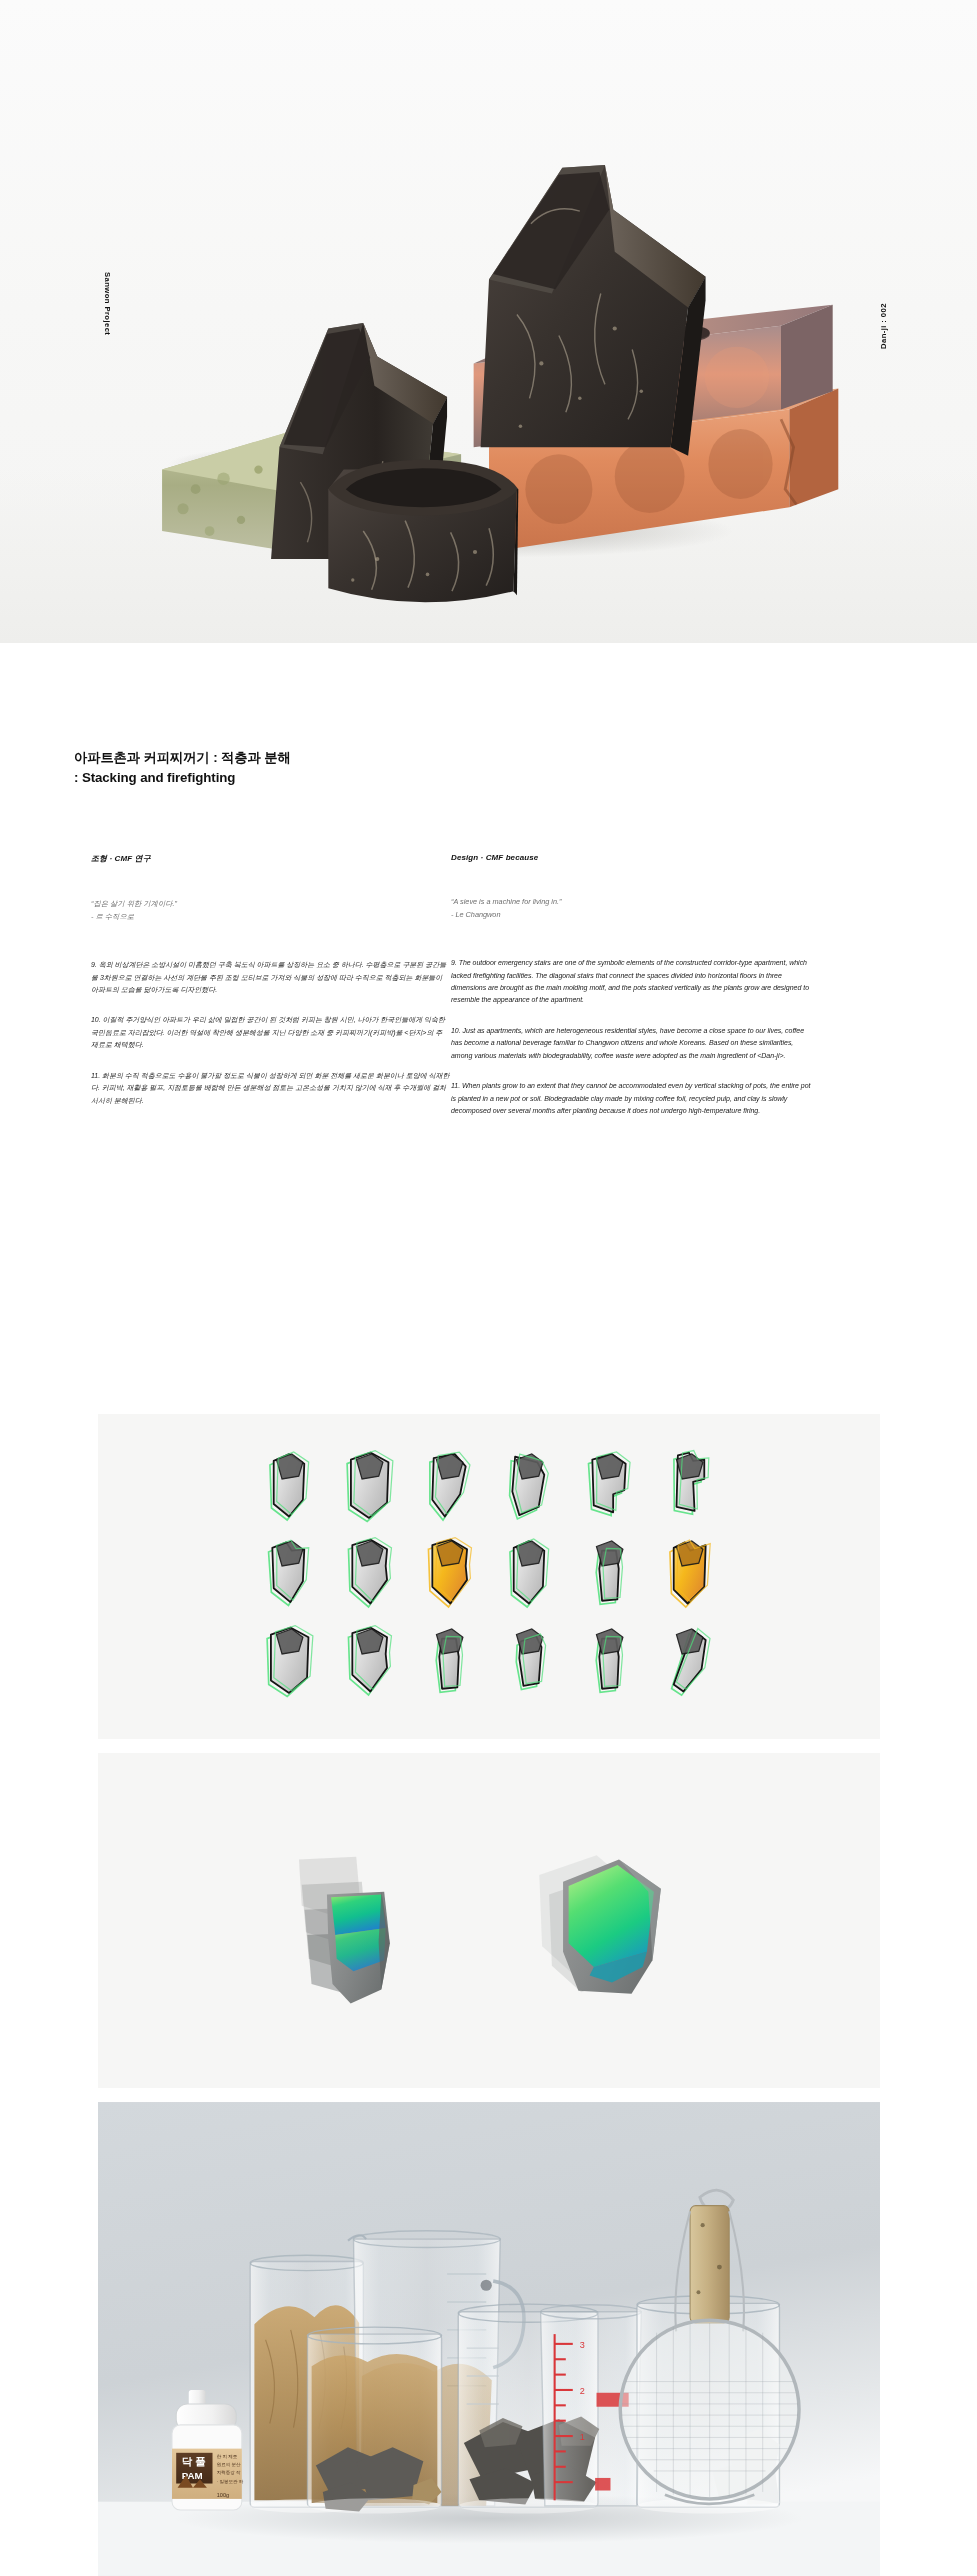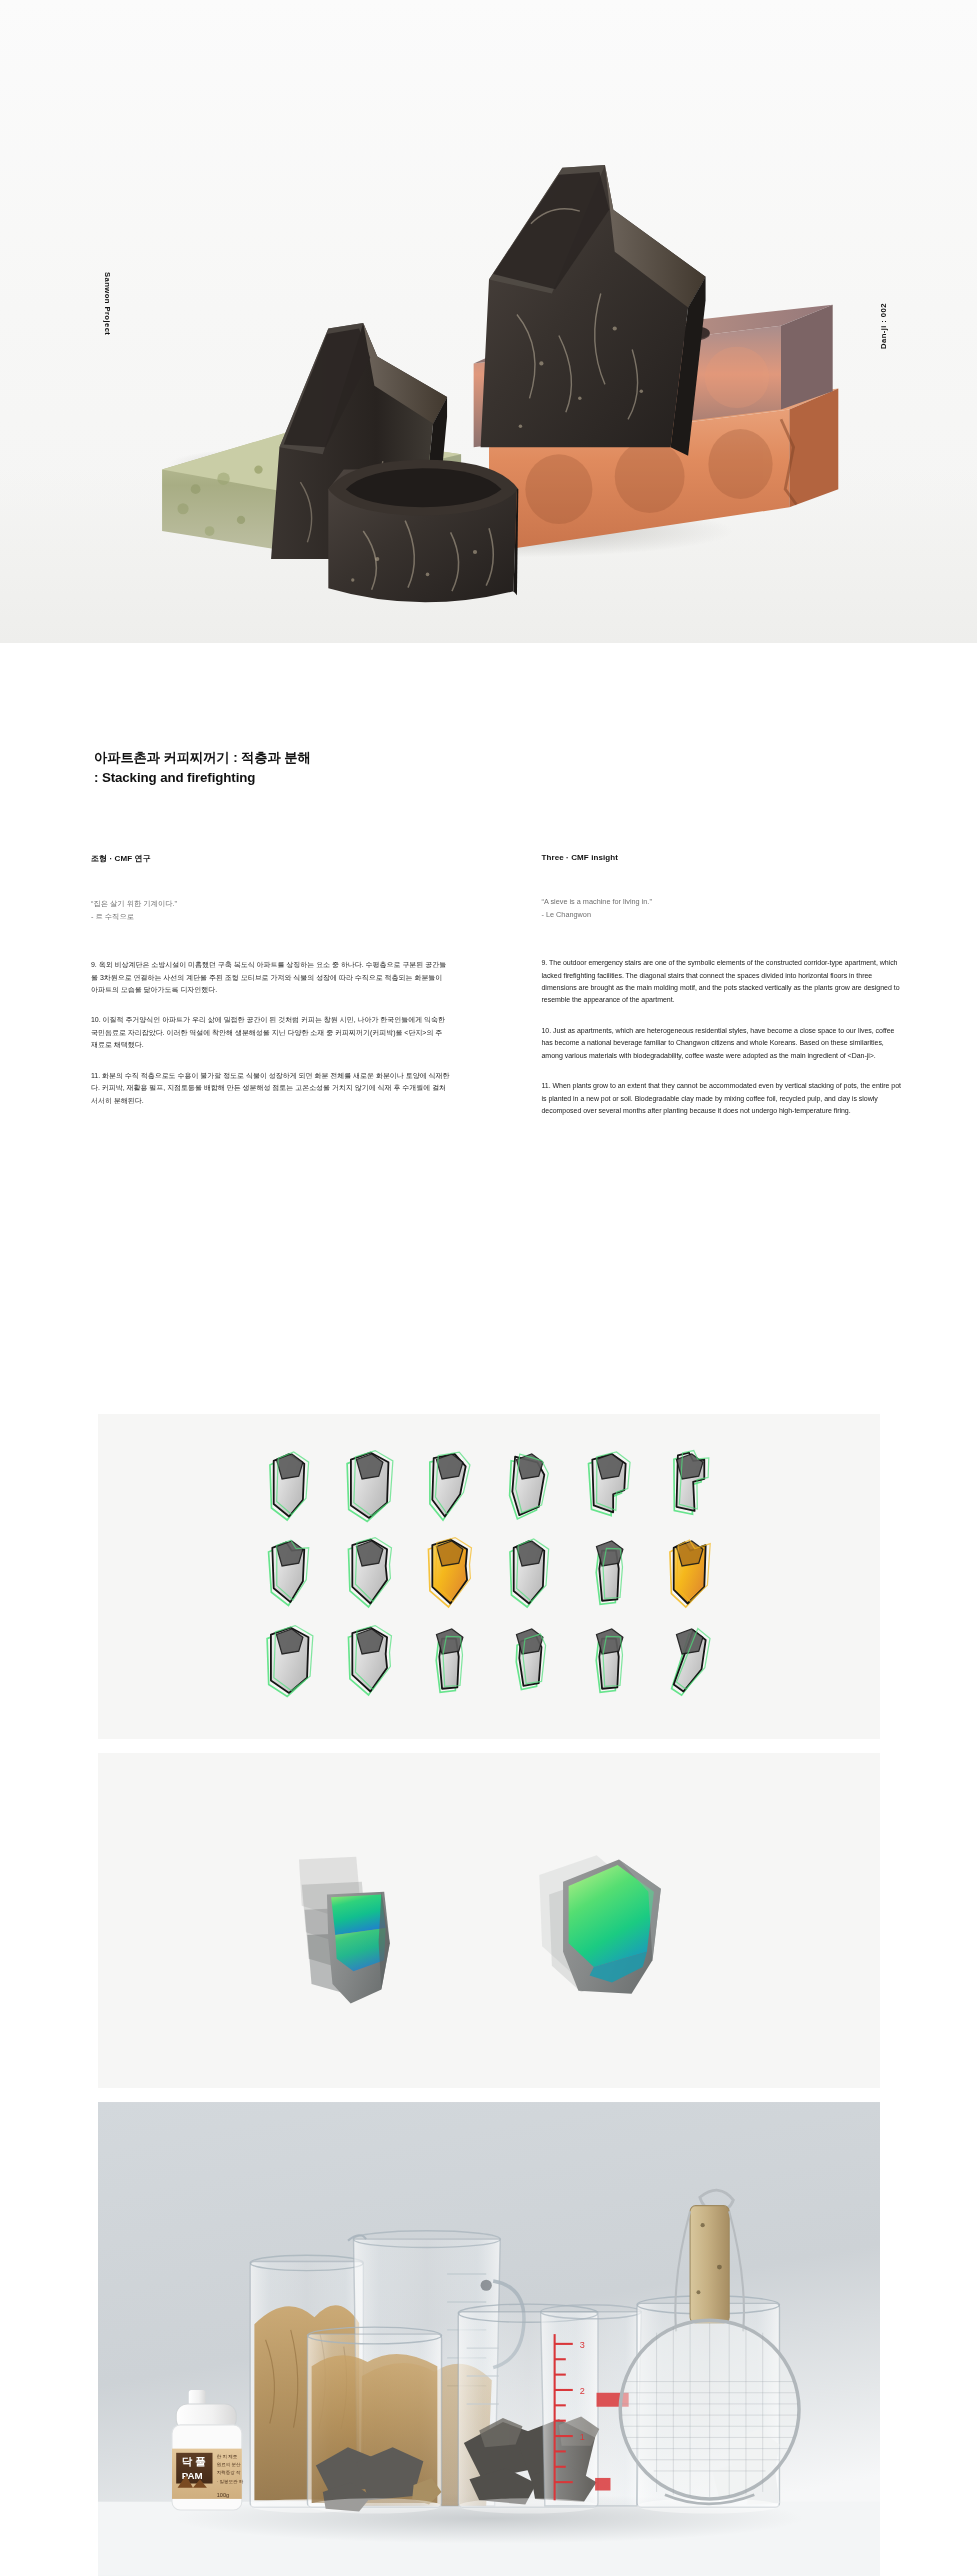--- a/index.html
+++ b/index.html
@@ -62,39 +62,39 @@
   .textblock {
     position: absolute;
     left: 0; top: 643px;
     width: 978px;
     height: 761px;
     background: #ffffff;
   }
 
   .title {
     position: absolute;
-    left: 94px;
+    left: 74px;
     top: 105px;
     width: 545px;
   }
   .title-line {
     font-size: 13.3px;
     font-weight: bold;
     color: #111111;
     line-height: 1.52;
     letter-spacing: -0.1px;
   }
 
   .cols {
     position: absolute;
     left: 91px;
     top: 210px;
     width: 810px;
     display: flex;
-    gap: 91px;
+    font-style: italic;
   }
   .col { width: 360px; }
 
   .col-head {
     font-size: 8px;
     font-weight: bold;
     color: #111111;
     letter-spacing: 0.1px;
     margin-bottom: 34px;
   }
@@ -343,21 +343,21 @@
         <div class="quote">
           <div>“집은 살기 위한 기계이다.”</div>
           <div>- 르 수직으로</div>
         </div>
         <p class="para">9. 옥외 비상계단은 소방시설이 미흡했던 구축 복도식 아파트를 상징하는 요소 중 하나다. 수평층으로 구분된 공간들을 3차원으로 연결하는 사선의 계단을 주된 조형 모티브로 가져와 식물의 성장에 따라 수직으로 적층되는 화분들이 아파트의 모습을 닮아가도록 디자인했다.</p>
         <p class="para">10. 이질적 주거양식인 아파트가 우리 삶에 밀접한 공간이 된 것처럼 커피는 창원 시민, 나아가 한국인들에게 익숙한 국민음료로 자리잡았다. 이러한 역설에 착안해 생분해성을 지닌 다양한 소재 중 커피찌꺼기(커피박)을 &lt;단지&gt;의 주 재료로 채택했다.</p>
         <p class="para">11. 화분의 수직 적층으로도 수용이 불가할 정도로 식물이 성장하게 되면 화분 전체를 새로운 화분이나 토양에 식재한다. 커피박, 재활용 펄프, 지점토등을 배합해 만든 생분해성 점토는 고온소성을 거치지 않기에 식재 후 수개월에 걸쳐 서서히 분해된다.</p>
       </div>
 
       <div class="col">
-        <div class="col-head">Three · CMF insight</div>
+        <div class="col-head">Design · CMF because</div>
         <div class="quote">
           <div>“A sieve is a machine for living in.”</div>
           <div>- Le Changwon</div>
         </div>
         <p class="para">9. The outdoor emergency stairs are one of the symbolic elements of the constructed corridor-type apartment, which lacked firefighting facilities. The diagonal stairs that connect the spaces divided into horizontal floors in three dimensions are brought as the main molding motif, and the pots stacked vertically as the plants grow are designed to resemble the appearance of the apartment.</p>
         <p class="para">10. Just as apartments, which are heterogeneous residential styles, have become a close space to our lives, coffee has become a national beverage familiar to Changwon citizens and whole Koreans. Based on these similarities, among various materials with biodegradability, coffee waste were adopted as the main ingredient of &lt;Dan-ji&gt;.</p>
         <p class="para">11. When plants grow to an extent that they cannot be accommodated even by vertical stacking of pots, the entire pot is planted in a new pot or soil. Biodegradable clay made by mixing coffee foil, recycled pulp, and clay is slowly decomposed over several months after planting because it does not undergo high-temperature firing.</p>
       </div>
 
     </div>

